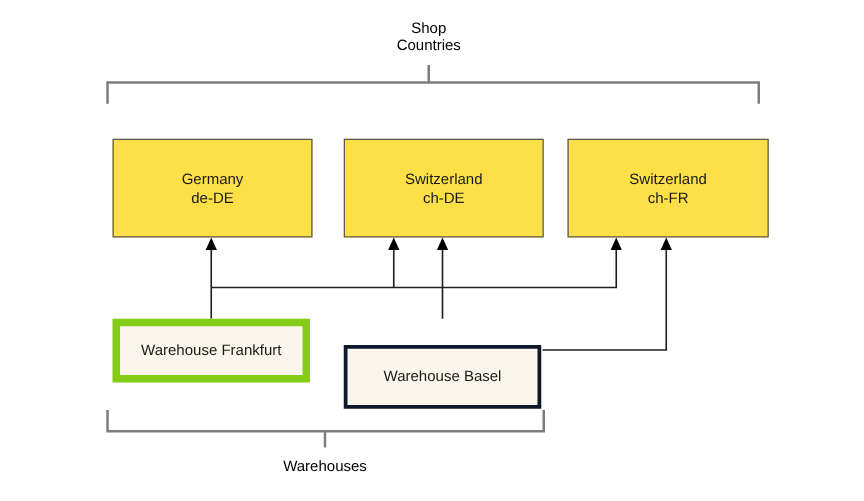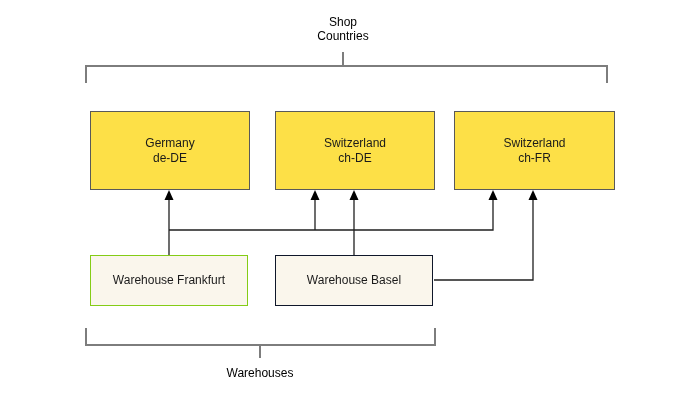--- a/index.html
+++ b/index.html
@@ -31,22 +31,22 @@
     top: 111px;
     background: #fde047;
     border: 1px solid #595959;
   }
   .node.warehouse {
     width: 158px;
     height: 51px;
     top: 255px;
     background: #faf6ec;
   }
-  .node.warehouse.frankfurt { border: 1px solid #84cc16; }
-  .node.warehouse.basel    { border: 1px solid #0f172a; }
+  .node.warehouse.frankfurt { border: 6px solid #84cc16; }
+  .node.warehouse.basel    { border: 3px solid #0f172a; margin-top: 21px; }
 
   .group-label {
     position: absolute;
     width: 200px;
     text-align: center;
     font-size: 12px;
     line-height: 14px;
     color: #000000;
   }
   .group-label.top    { left: 243px; top: 15px; }

